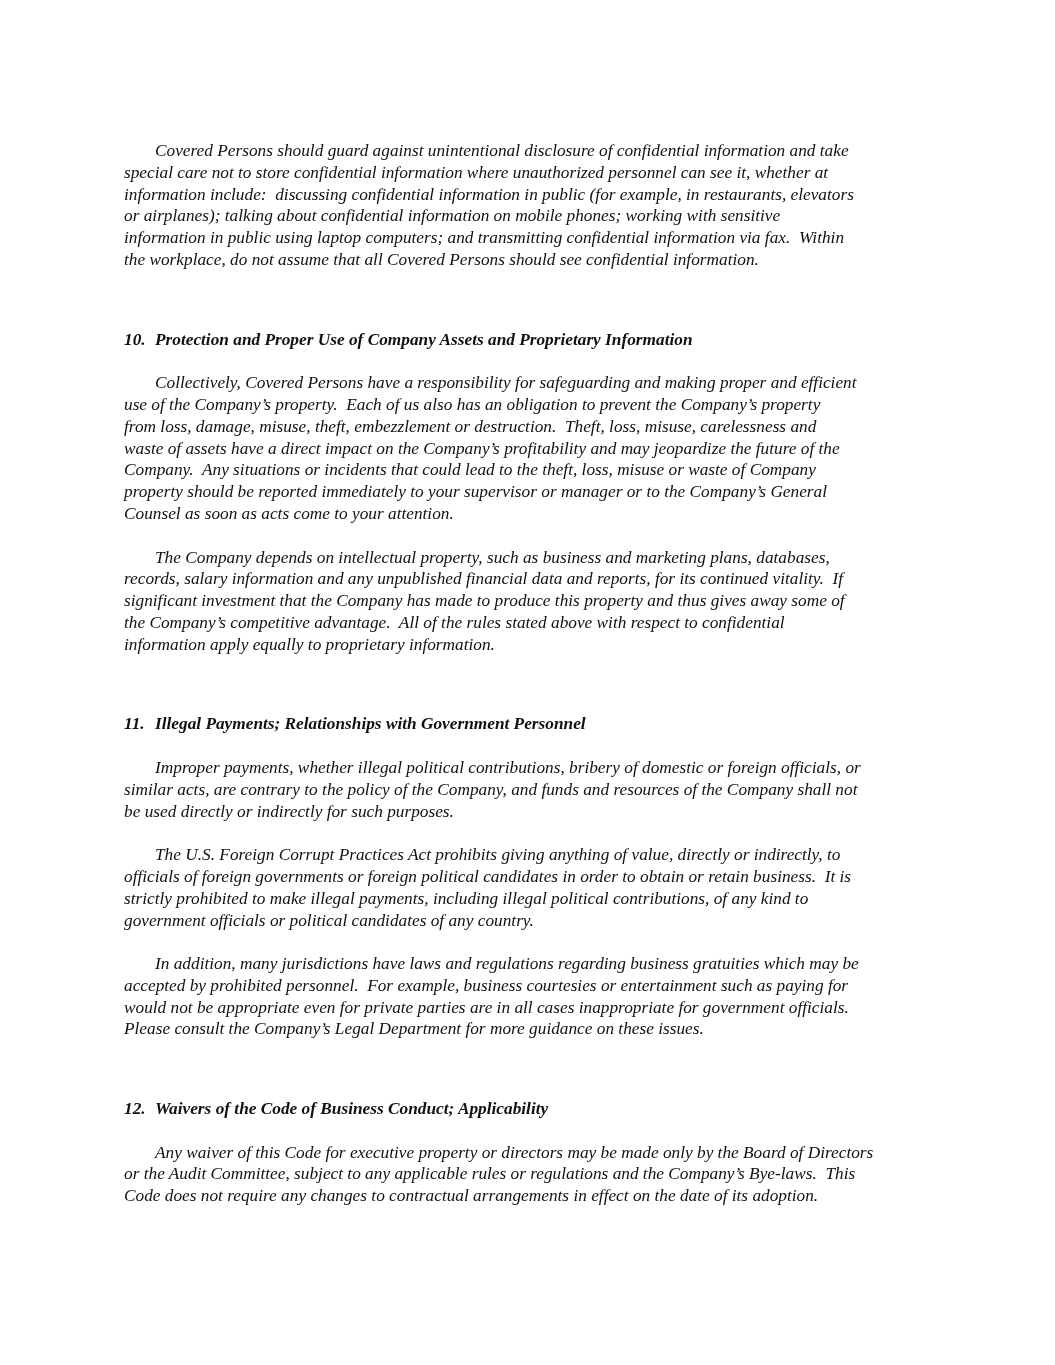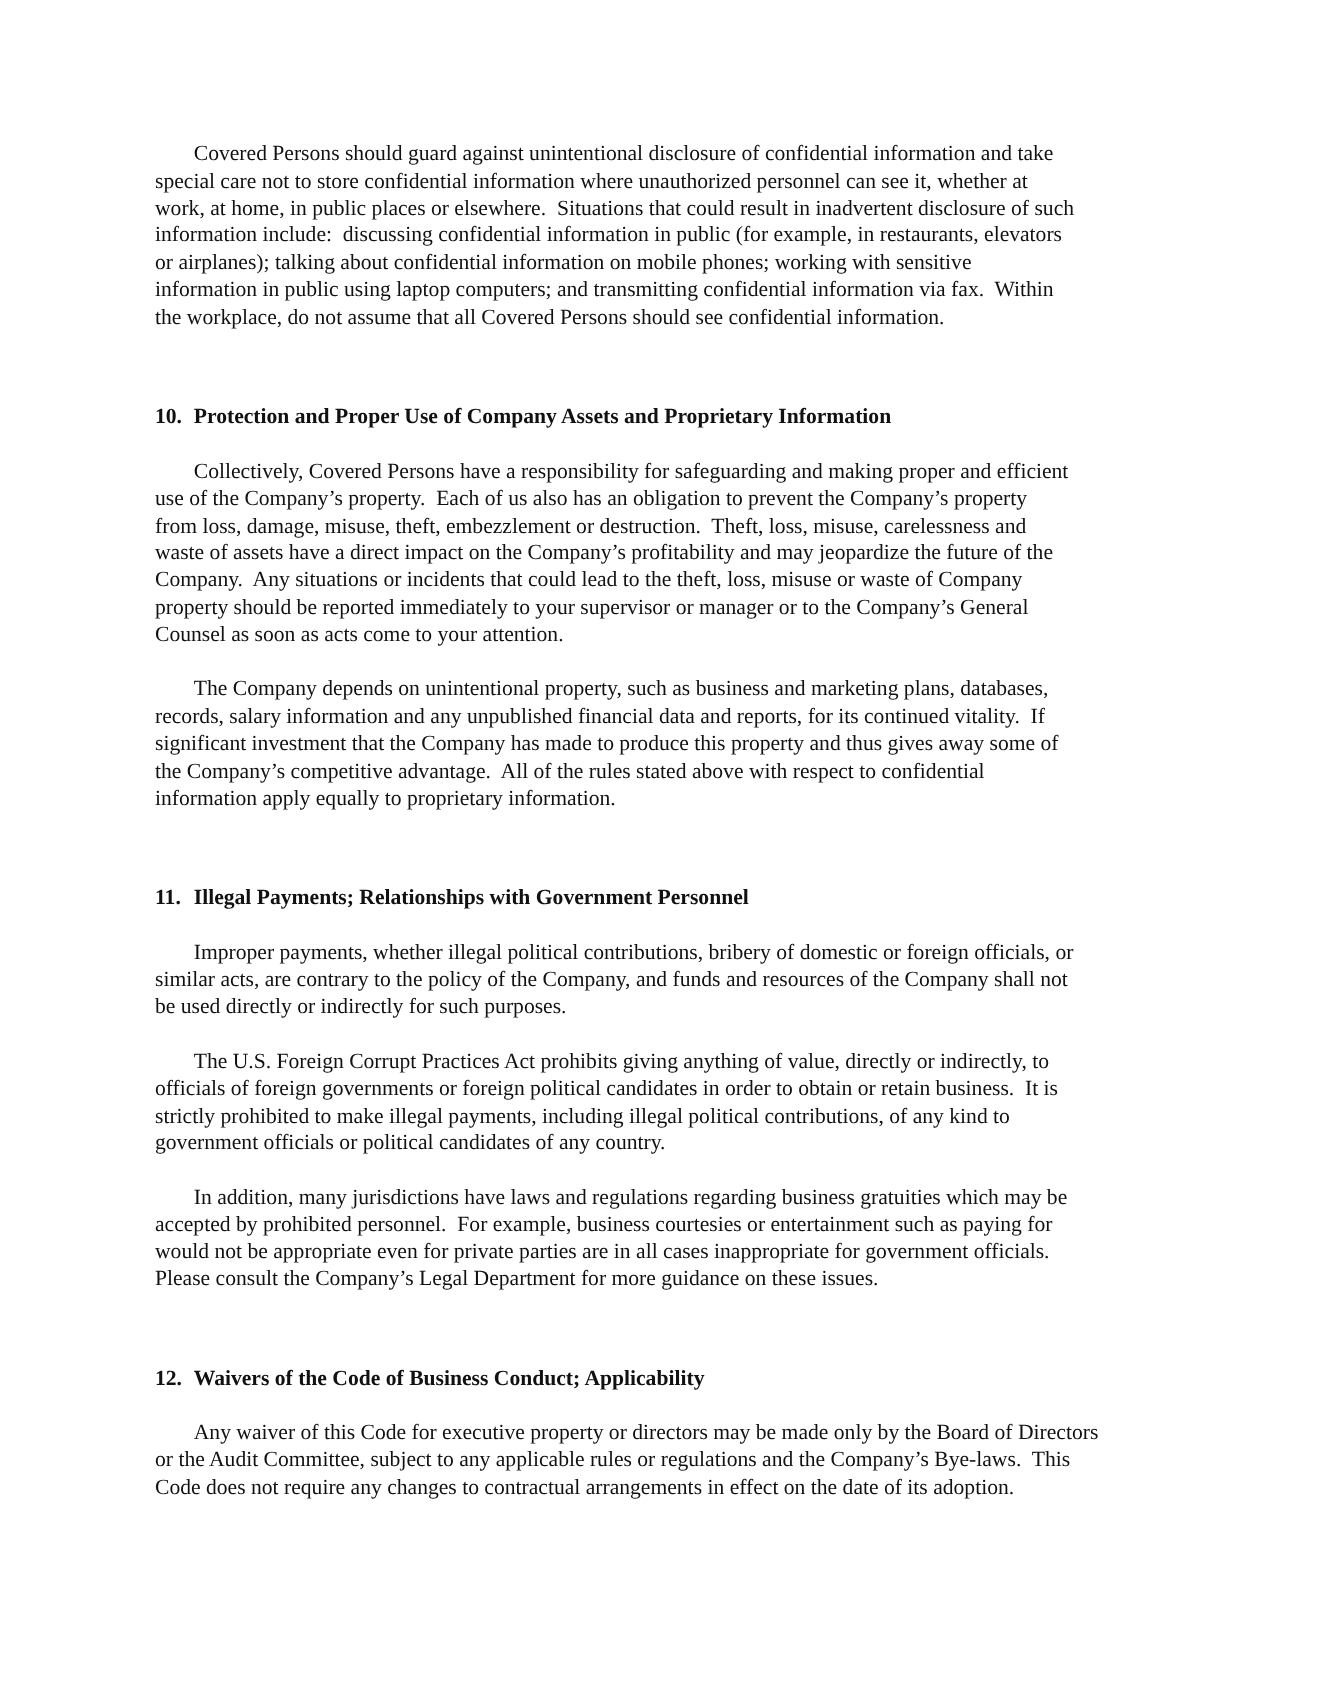--- a/index.html
+++ b/index.html
@@ -11,22 +11,23 @@
       width: 1055px;
       height: 1365px;
       position: relative;
       overflow: hidden;
       font-family: "Liberation Serif", "DejaVu Serif", serif;
       color: #111111;
     }
     .page {
       position: absolute;
       left: 124px;
-      top: 112px;
+      top: 140px;
       width: 822px;
+      font-style: italic;
     }
     .para {
       margin: 0;
       font-size: 17.3px;
       line-height: 21.8px;
       text-indent: 31px;
       white-space: normal;
     }
     .line {
       display: block;
@@ -55,21 +56,20 @@
     }
   </style>
 </head>
 <body>
 
 <div class="page">
 
   <p class="para lines">
     <span class="line first">Covered Persons should guard against unintentional disclosure of confidential information and take</span>
     <span class="line">special care not to store confidential information where unauthorized personnel can see it, whether at</span>
-    <span class="line">work, at home, in public places or elsewhere.  Situations that could result in inadvertent disclosure of such</span>
     <span class="line">information include:  discussing confidential information in public (for example, in restaurants, elevators</span>
     <span class="line">or airplanes); talking about confidential information on mobile phones; working with sensitive</span>
     <span class="line">information in public using laptop computers; and transmitting confidential information via fax.  Within</span>
     <span class="line">the workplace, do not assume that all Covered Persons should see confidential information.</span>
   </p>
   <div class="gap"></div>
 
   <h2 class="heading"><span class="num">10.</span><span>Protection and Proper Use of Company Assets and Proprietary Information</span></h2>
   <div class="gap"></div>
 
@@ -78,21 +78,21 @@
     <span class="line">use of the Company’s property.  Each of us also has an obligation to prevent the Company’s property</span>
     <span class="line">from loss, damage, misuse, theft, embezzlement or destruction.  Theft, loss, misuse, carelessness and</span>
     <span class="line">waste of assets have a direct impact on the Company’s profitability and may jeopardize the future of the</span>
     <span class="line">Company.  Any situations or incidents that could lead to the theft, loss, misuse or waste of Company</span>
     <span class="line">property should be reported immediately to your supervisor or manager or to the Company’s General</span>
     <span class="line">Counsel as soon as acts come to your attention.</span>
   </p>
   <div class="gap"></div>
 
   <p class="para lines">
-    <span class="line first">The Company depends on unintentional property, such as business and marketing plans, databases,</span>
+    <span class="line first">The Company depends on intellectual property, such as business and marketing plans, databases,</span>
     <span class="line">records, salary information and any unpublished financial data and reports, for its continued vitality.  If</span>
     <span class="line">significant investment that the Company has made to produce this property and thus gives away some of</span>
     <span class="line">the Company’s competitive advantage.  All of the rules stated above with respect to confidential</span>
     <span class="line">information apply equally to proprietary information.</span>
   </p>
   <div class="gap"></div>
 
   <h2 class="heading"><span class="num">11.</span><span>Illegal Payments; Relationships with Government Personnel</span></h2>
   <div class="gap"></div>
 

